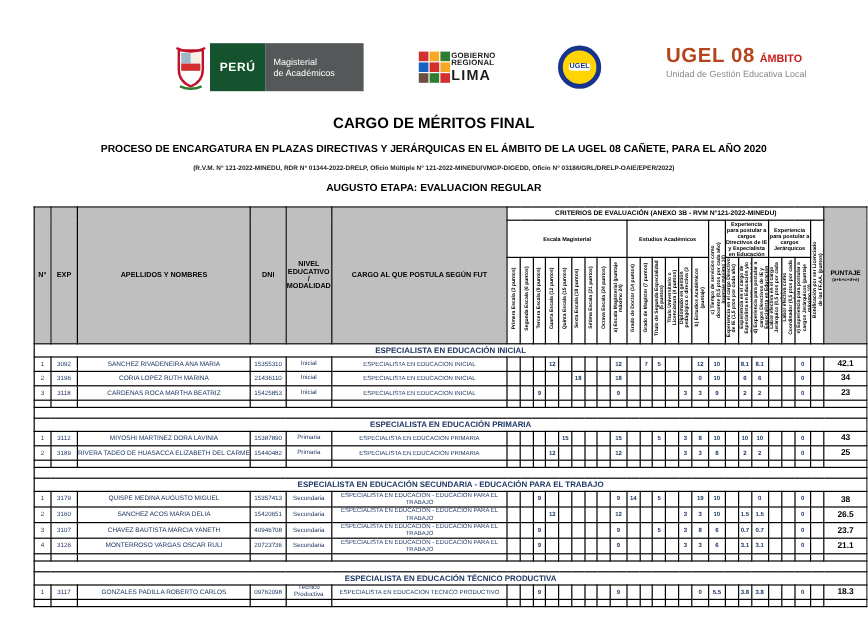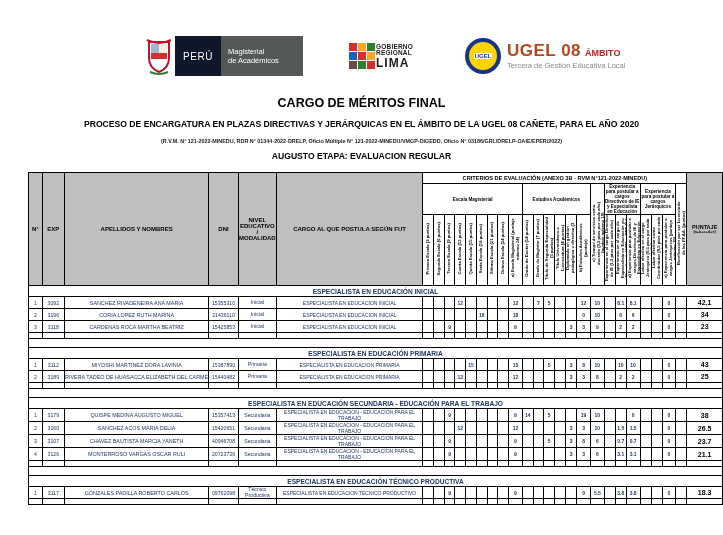--- a/index.html
+++ b/index.html
@@ -2,29 +2,29 @@
 <html><head>
 <meta charset="utf-8">
 <style>
   html,body{margin:0;padding:0;}
   body{width:723px;height:535px;background:#fff;font-family:"Liberation Sans",sans-serif;position:relative;overflow:hidden;}
   .abs{position:absolute;}
 
   
   #logo-band{top:36px;left:146px;display:flex;align-items:center;}
   #coat{width:26px;height:40px;margin-right:3px;}
-  #peru-block{width:46px;height:40px;background:#0f172a;color:#fff;display:flex;align-items:center;justify-content:center;font-weight:normal;font-size:10px;letter-spacing:.5px;}
+  #peru-block{width:46px;height:40px;background:#14532d;color:#fff;display:flex;align-items:center;justify-content:center;font-weight:bold;font-size:10px;letter-spacing:.5px;}
   #minedu-block{width:82px;height:40px;background:#545859;color:#fff;display:flex;flex-direction:column;justify-content:center;padding-left:7px;box-sizing:border-box;font-size:7.5px;line-height:1.25;}
   #grl{margin-left:46px;display:flex;align-items:center;}
   #grl-mosaic{width:24px;height:26px;display:grid;grid-template-columns:8px 8px 8px;grid-template-rows:8px 8px 8px;gap:1px;margin-right:3px;}
   #grl-mosaic i{display:block;}
   #grl-text{display:flex;flex-direction:column;line-height:1;color:#1d1d1b;}
   #grl-text .s{font-size:6.5px;font-weight:bold;letter-spacing:.2px;}
   #grl-text .b{font-size:12px;font-weight:bold;letter-spacing:1px;}
-  #ugel{margin-left:52px;display:flex;align-items:center;}
+  #ugel{margin-left:52px;display:flex;align-items:flex-start;gap:48px;}
   #ugel-seal{width:36px;height:36px;border-radius:50%;background:#ffd400;border:4px solid #16348c;box-sizing:border-box;display:flex;align-items:center;justify-content:center;margin-right:6px;}
   #ugel-seal b{font-size:6px;color:#16348c;background:#fff;border-radius:2px;padding:0 1px;}
   #ugel-texts{display:flex;flex-direction:column;line-height:1.05;}
   #ugel-line1{display:flex;align-items:baseline;}
   #ugel-title{font-size:17px;font-weight:bold;color:#b5451c;letter-spacing:.5px;}
   #ugel-city{font-size:9px;font-weight:bold;color:#cb1c1c;margin-left:4px;}
   #ugel-sub{font-size:7.5px;color:#8a8a8a;margin-top:2px;}
 
   
   .ttl{left:0;width:723px;text-align:center;color:#000;}
@@ -97,21 +97,21 @@
     </div>
     <div id="ugel">
       <div id="ugel-seal">
         <b>UGEL</b>
       </div>
       <div id="ugel-texts">
         <div id="ugel-line1">
           <span id="ugel-title">UGEL 08</span>
           <span id="ugel-city">ÁMBITO</span>
         </div>
-        <span id="ugel-sub">Tercera de Gestión Educativa Local</span>
+        <span id="ugel-sub">Unidad de Gestión Educativa Local</span>
       </div>
     </div>
   </div>
 
   <div id="title-main" class="abs ttl">CARGO DE MÉRITOS FINAL</div>
   <div id="title-sub" class="abs ttl">PROCESO DE ENCARGATURA EN PLAZAS DIRECTIVAS Y JERÁRQUICAS EN EL ÁMBITO DE LA UGEL 08 CAÑETE, PARA EL AÑO 2020</div>
   <div id="title-ref" class="abs ttl">(R.V.M. N° 121-2022-MINEDU, RDR N° 01344-2022-DRELP, Oficio Múltiple N° 121-2022-MINEDU/VMGP-DIGEDD, Oficio N° 03186/GRL/DRELP-OAIE/EPER/2022)</div>
   <div id="title-stage" class="abs ttl">AUGUSTO ETAPA: EVALUACION REGULAR</div>
 
   <table id="merit-table">

